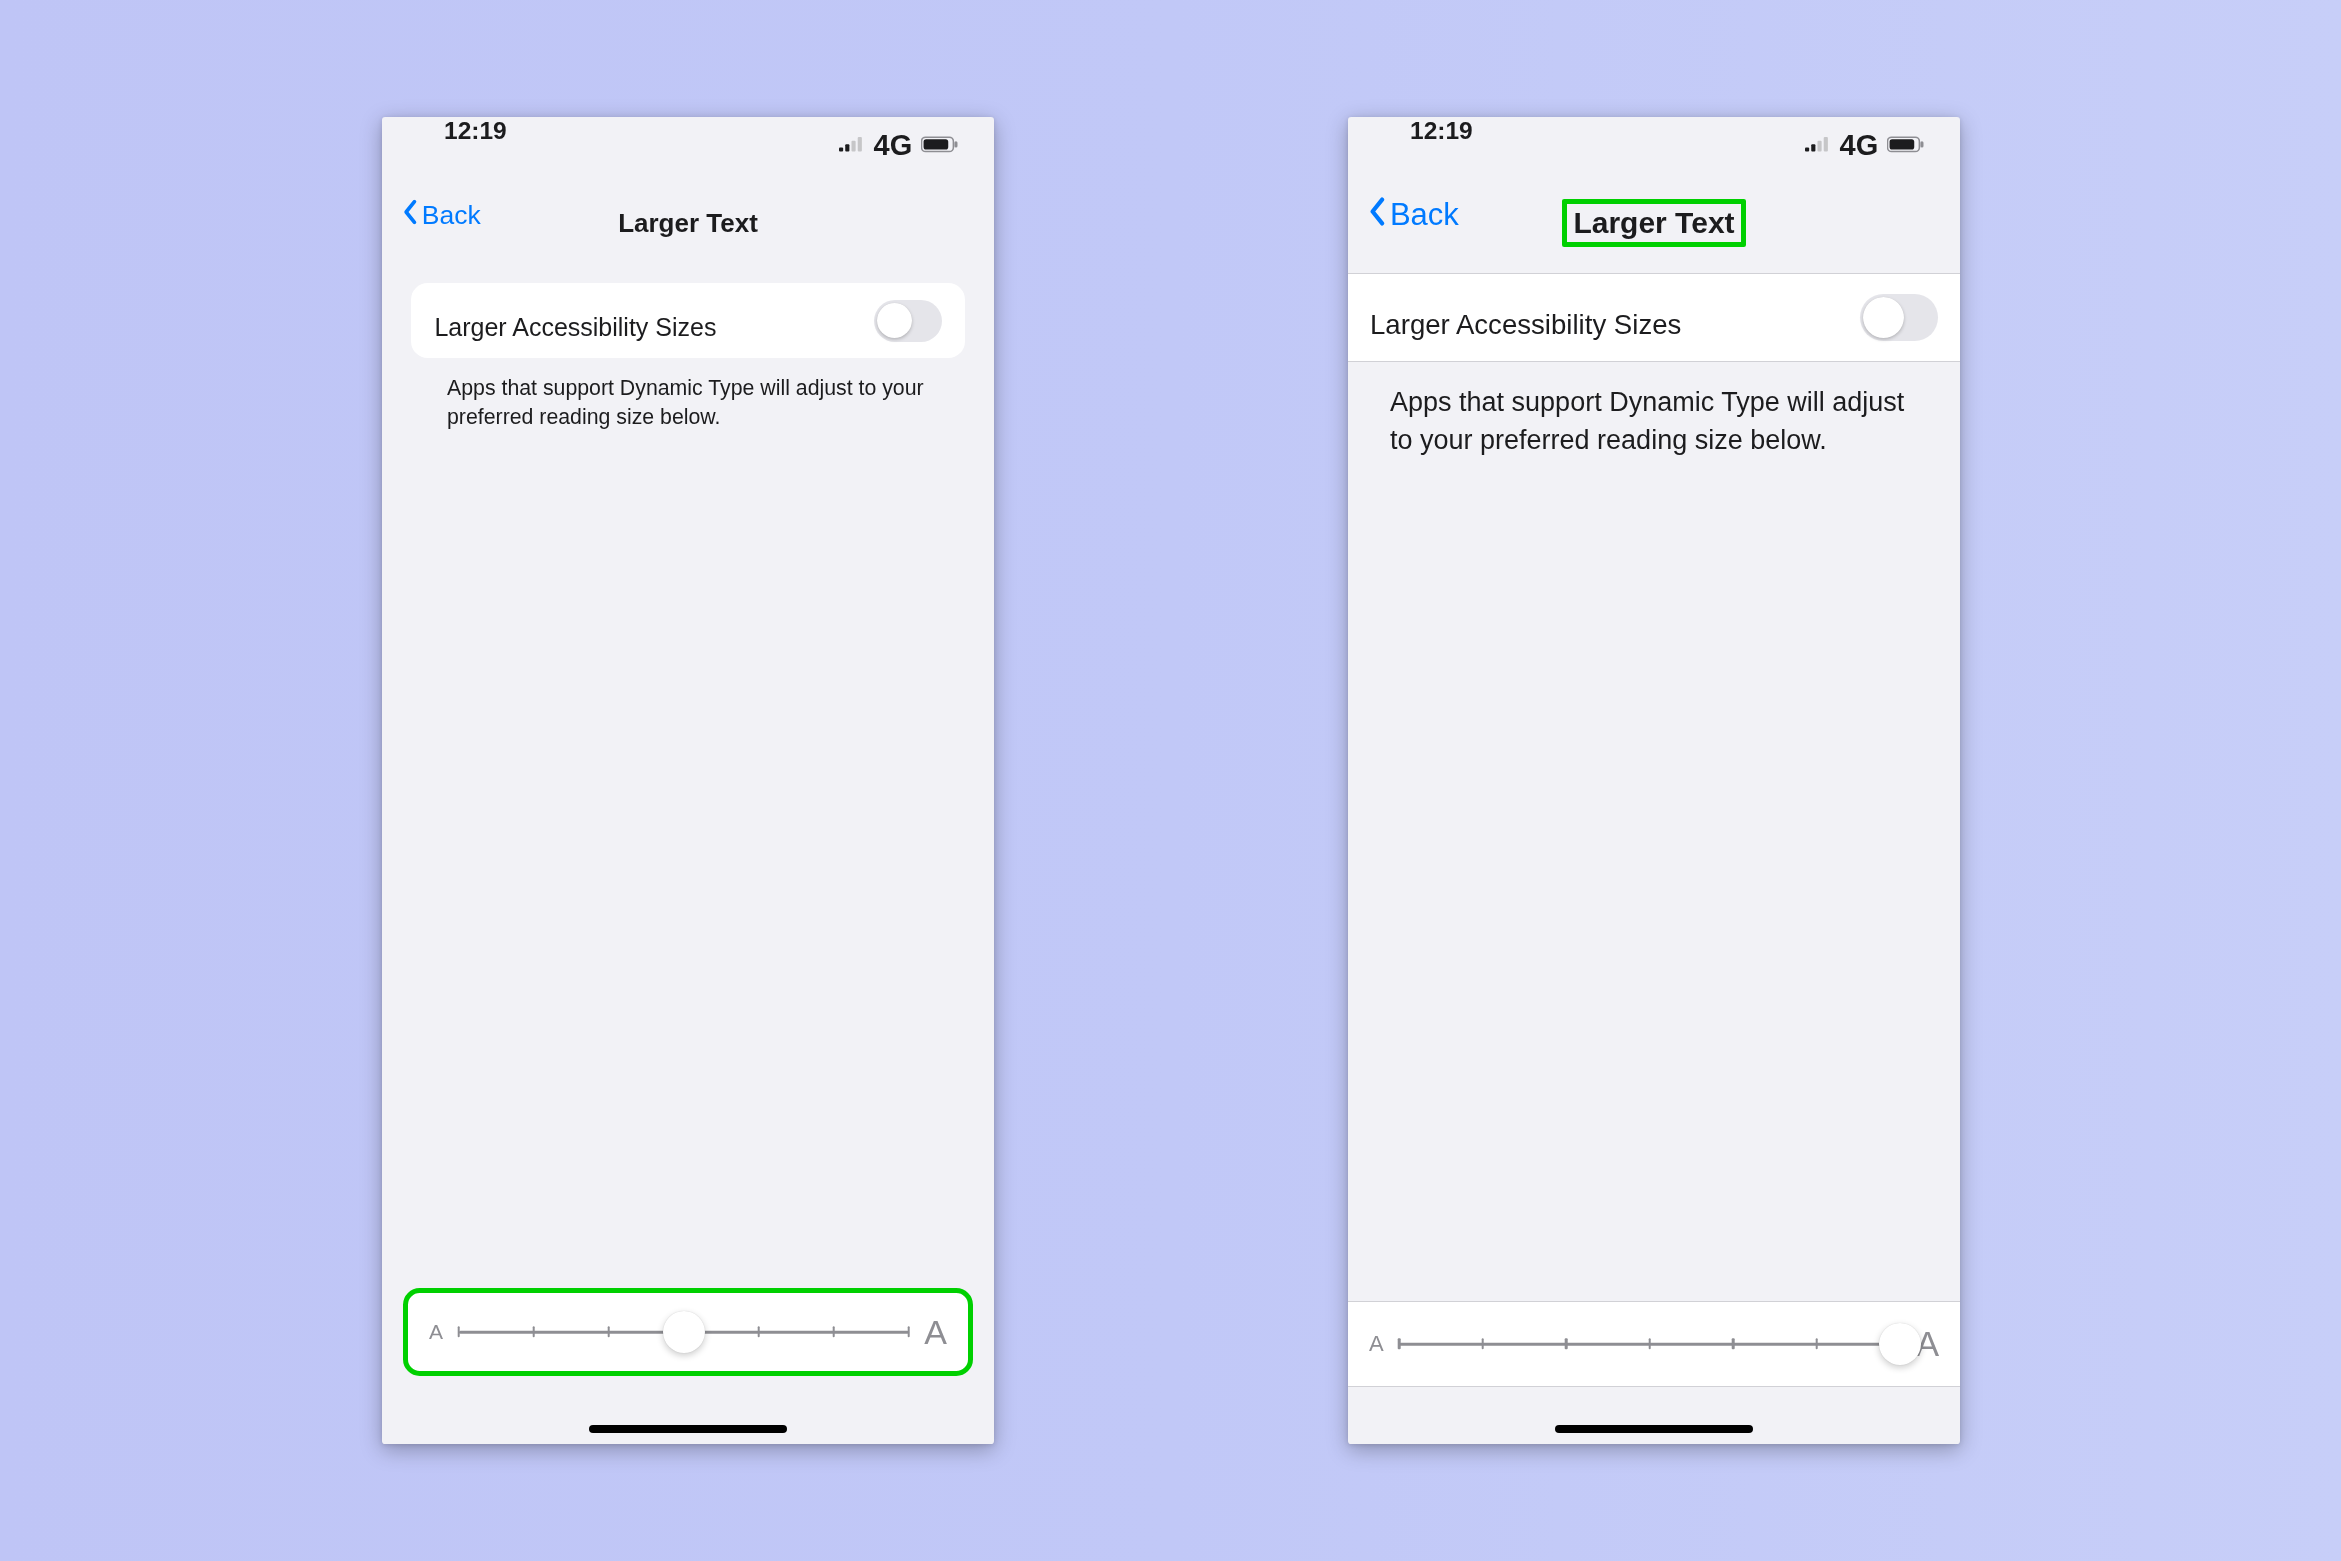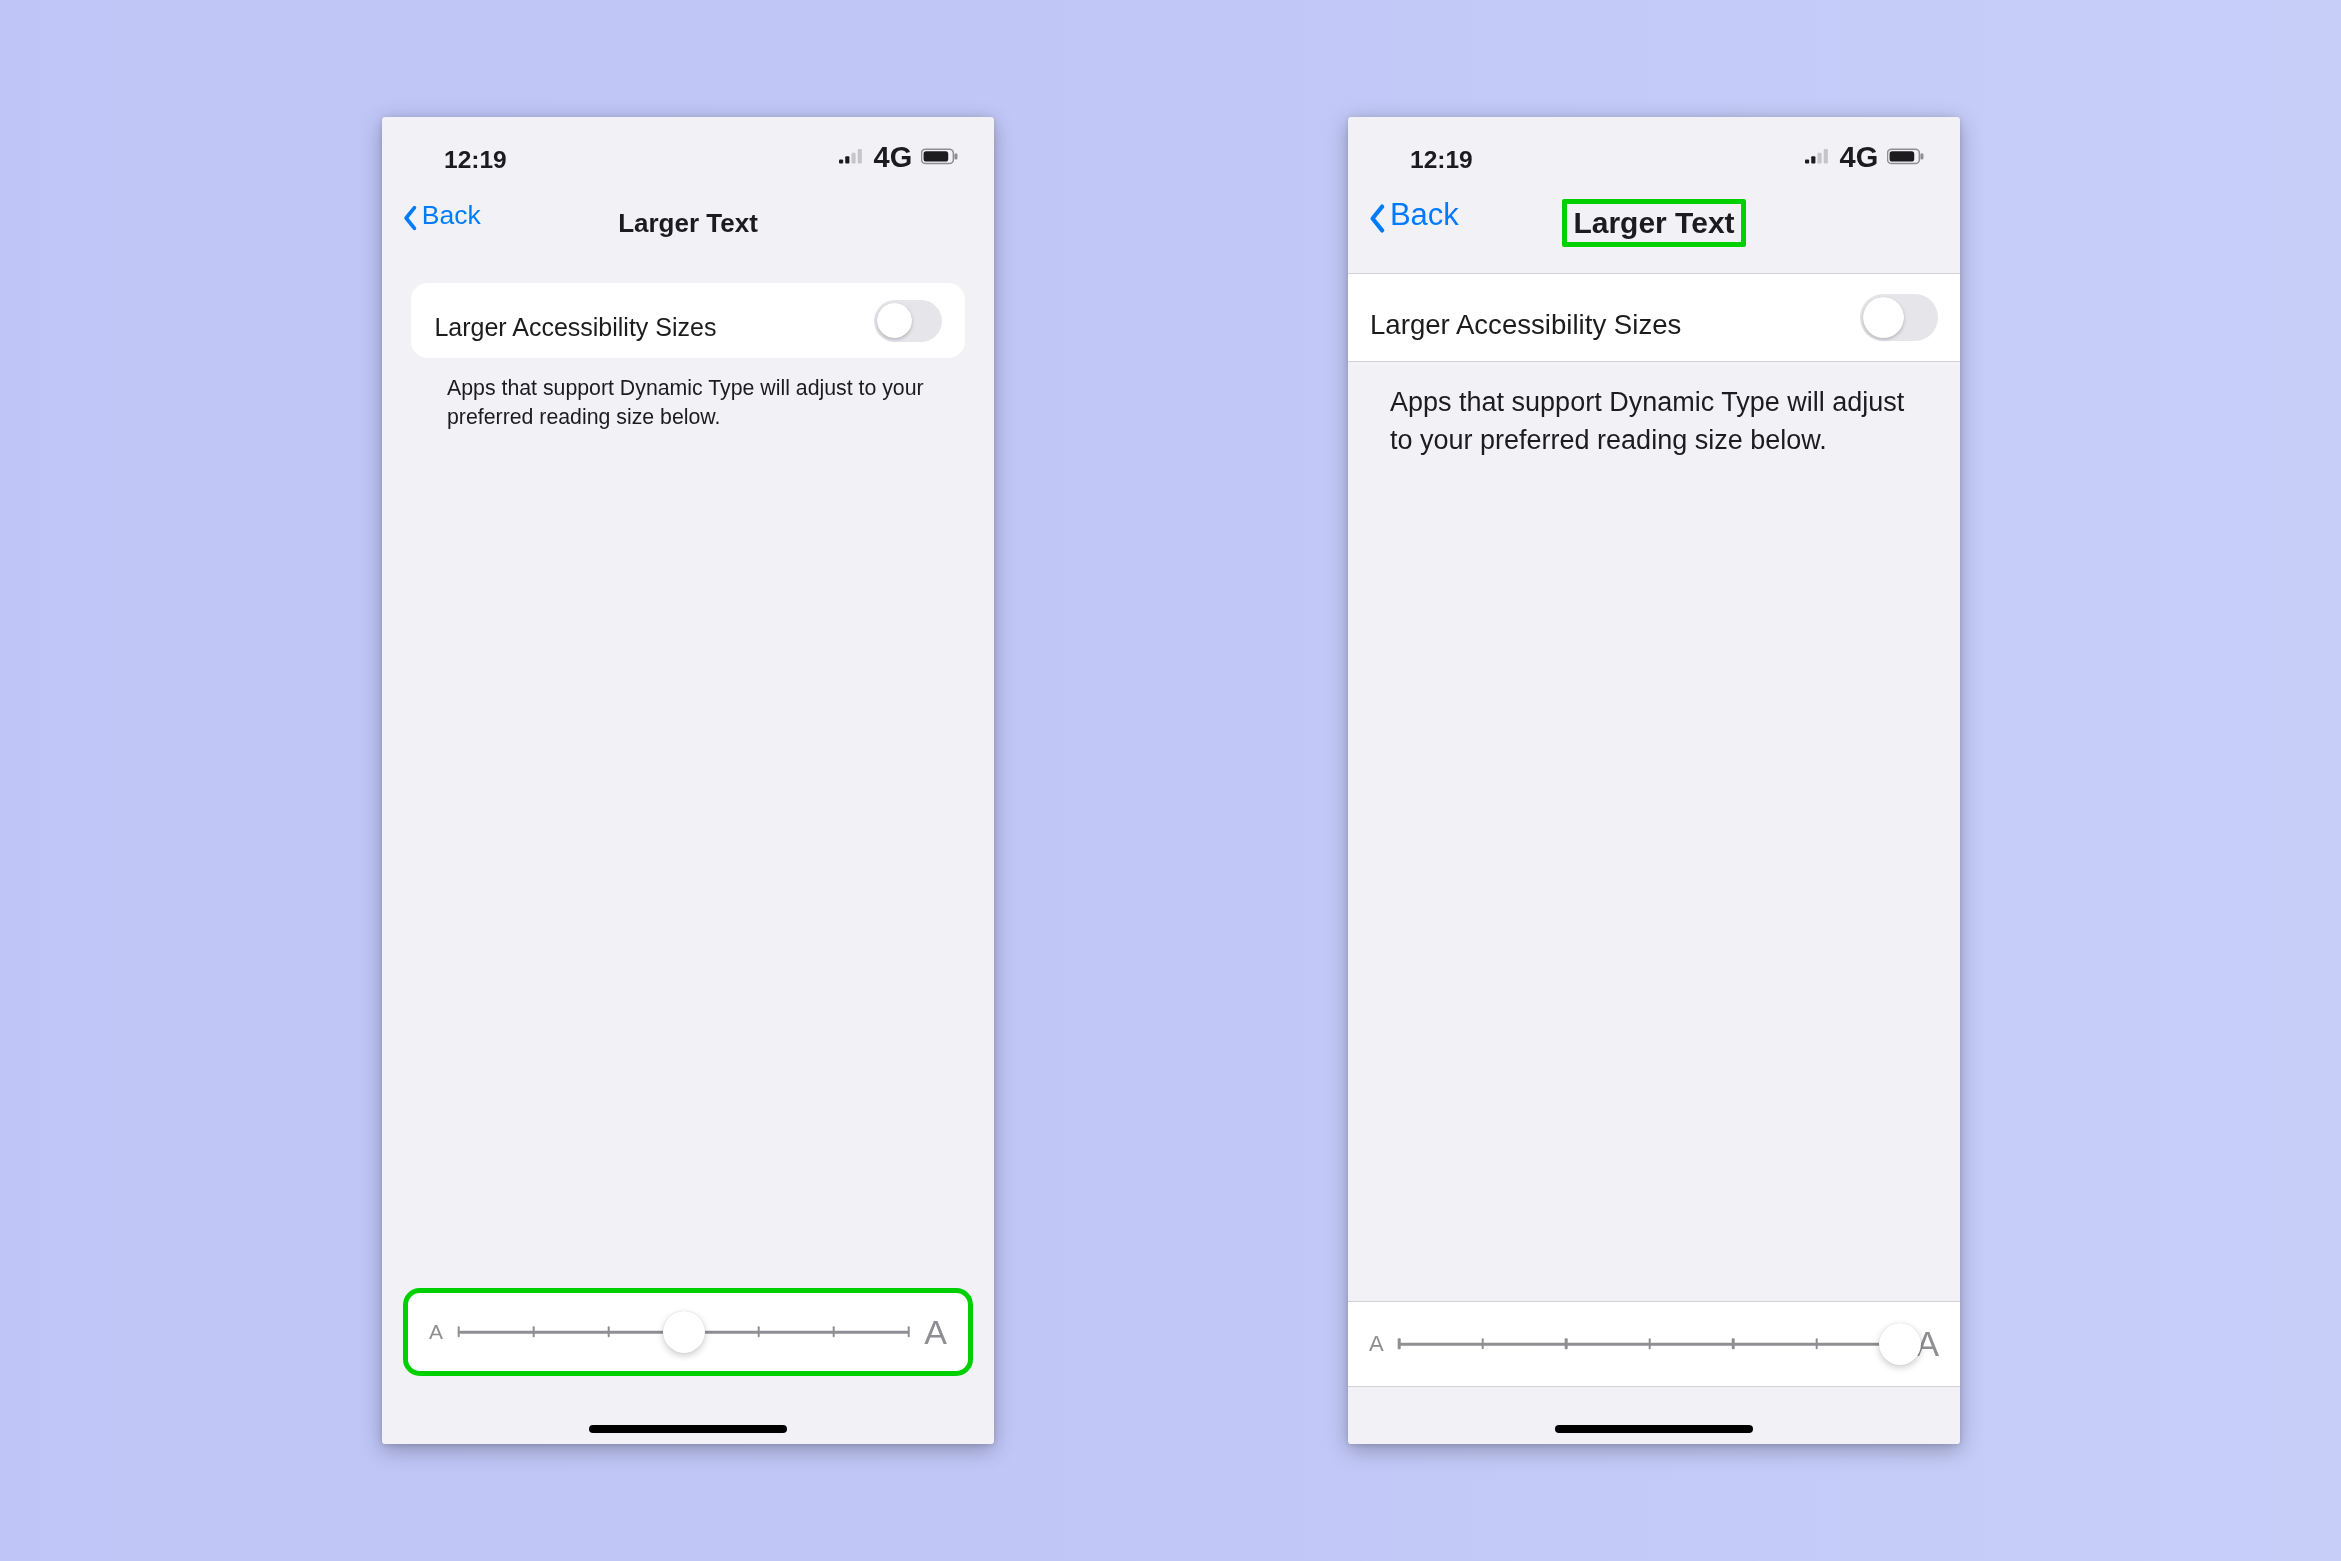--- a/index.html
+++ b/index.html
@@ -41,21 +41,20 @@
     position:relative;
     border-radius:3.1px;
     box-shadow:0 5.2px 21px rgba(0,0,0,.28), 0 1px 5.2px rgba(0,0,0,.12);
     overflow:hidden;
   }
 
   
   .statusbar{
     height:62px;
     display:flex;
-    align-items:flex-end;
     justify-content:space-between;
     padding:0 36px 5.2px 62px;
     gap:8px;
   }
   .sb-time{font-weight:600;font-size:24.5px;color:var(--text);}
   .sb-right{display:flex;align-items:center;gap:8.8px;}
   .sb-signal{display:inline-block;}
   .sb-net{font-weight:600;font-size:29px;color:var(--text);}
   .sb-batt{display:inline-block;}
 
@@ -67,21 +66,21 @@
     align-items:center;
     justify-content:center;
     border-bottom:0.5px solid transparent;
   }
   .nav-back{
     position:absolute;
     left:21px;
     top:50%;
     transform:translateY(-50%);
     display:flex;
-    align-items:flex-end;
+    align-items:flex-start;
     color:var(--tint);
     font-size:26.5px;
     cursor:pointer;
   }
   .nav-back svg{margin-right:4.2px;}
   .nav-title{
     font-weight:600;
     font-size:26px;
     color:var(--text);
     padding:2.1px 6.2px;

